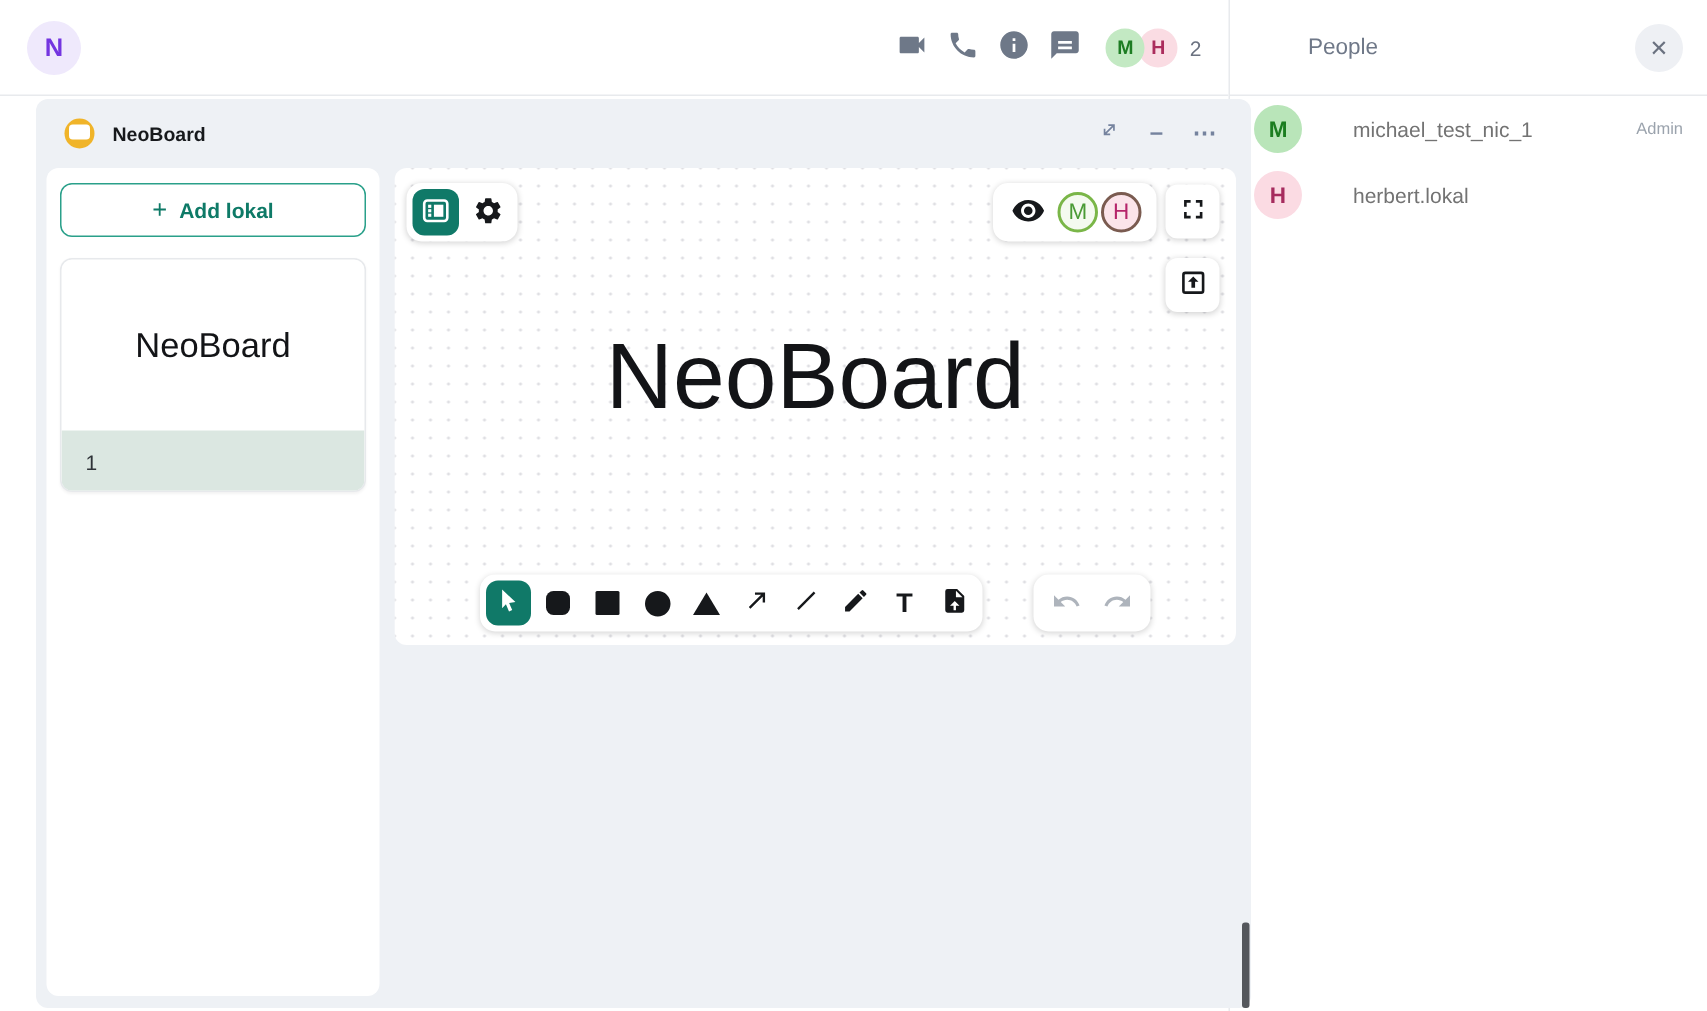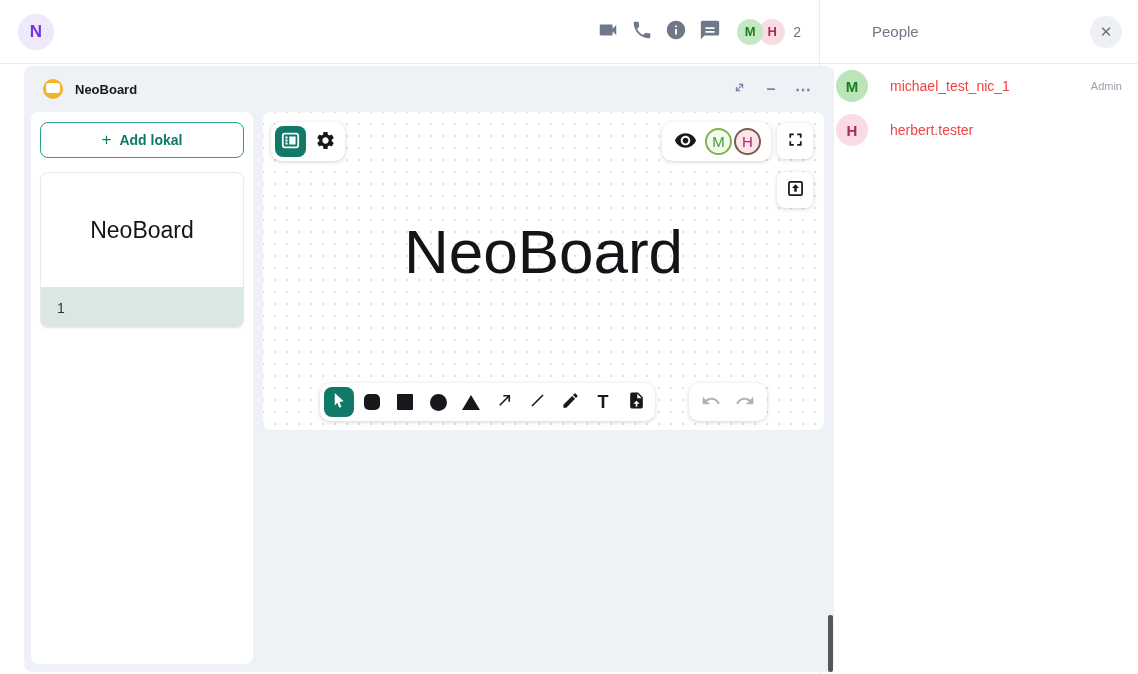--- a/index.html
+++ b/index.html
@@ -42,21 +42,21 @@
     font-weight:700; font-size:14px; color:#1f2329; cursor:pointer;
     font-family:"Liberation Sans", sans-serif; }
   .invite-btn svg { width:17px; height:17px; fill:#1f2329; }
   .member-row { height:44px; display:flex; align-items:center; padding:0 16px;
     cursor:pointer; }
   .m-avatar { width:32px; height:32px; border-radius:50%; flex:0 0 auto;
     display:flex; align-items:center; justify-content:center;
     font-weight:700; font-size:15px; }
   .m-avatar.green { background:#b9e5b9; color:#1b7d20; }
   .m-avatar.pink  { background:#fbdbe3; color:#a62c5e; }
-  .m-name { margin-left:22px; font-size:14px; color:#ef4444; }
+  .m-name { margin-left:34px; font-size:14px; color:#737373; }
   .m-role { margin-left:auto; font-size:11px; color:#9ba3ad;text-align:center; }
 
   
   .widget { position:absolute; left:4px; top:66px; width:810px; height:606px;
     background:#eef1f5; border-radius:8px;margin-left:20px; }
   .widget-header { height:46px; display:flex; align-items:center; padding:0 19px; }
   .widget-icon { width:20px; height:20px; border-radius:50%; background:#f0b429;
     position:relative; flex:0 0 auto; }
   .widget-icon::after { content:""; position:absolute; left:3px; top:4px;
     width:14px; height:10px; background:#fff; border-radius:2.5px; }
@@ -203,21 +203,21 @@
         <span>M</span>
       </div>
       <span class="m-name">michael_test_nic_1</span>
       <span class="m-role">Admin</span>
     </div>
 
     <div class="member-row">
       <div class="m-avatar pink">
         <span>H</span>
       </div>
-      <span class="m-name">herbert.tester</span>
+      <span class="m-name">herbert.lokal</span>
       <span class="m-role"></span>
     </div>
   </aside>
 
   <div class="widget">
 
     <div class="widget-header">
       <div class="widget-icon"></div>
       <span class="widget-title">NeoBoard</span>
       <div class="widget-controls">

